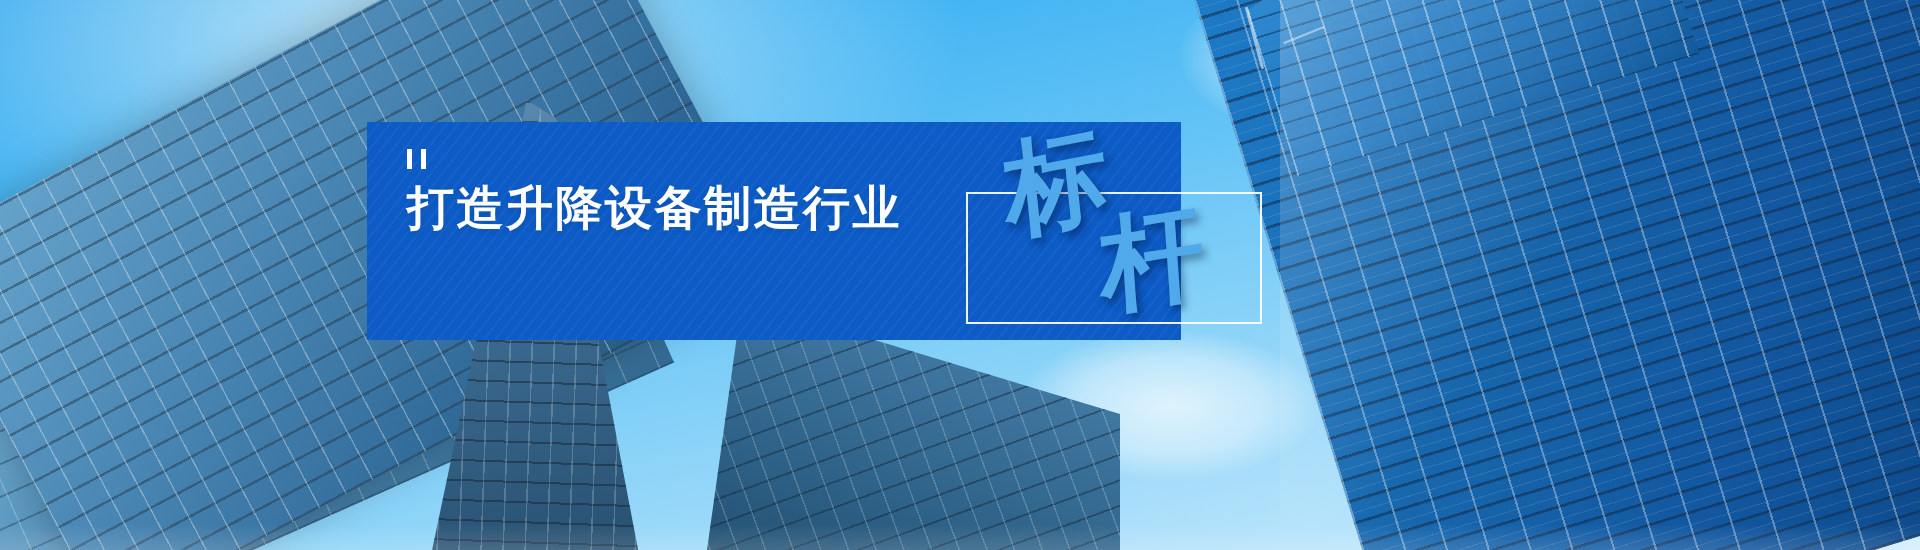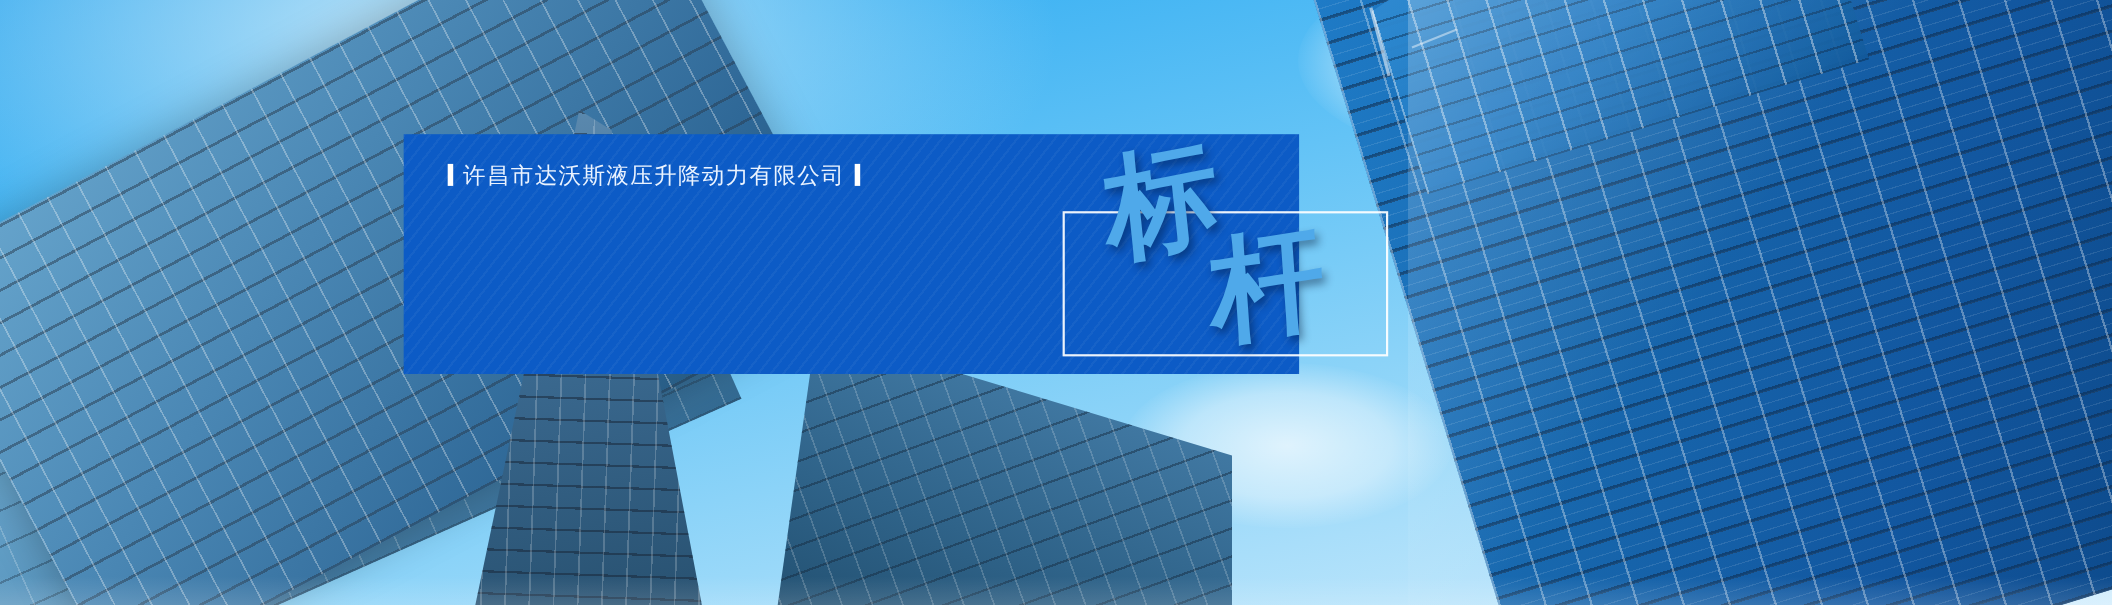--- a/index.html
+++ b/index.html
@@ -326,24 +326,24 @@
   <div class="tower-right-top"></div>
   <div class="antenna"></div>
   <div class="antenna-2"></div>
   <div class="glare"></div>
 
   <div class="panel">
     <div class="panel-inner">
 
       <div class="company-line">
         <span class="tick"></span>
-        <span class="company-name">许昌市达沃斯液压升降动力有限公司</span>
         <span class="tick"></span>
       </div>
 
+      <div class="headline">打造升降设备制造行业</div>
 
 
     </div>
   </div>
 
   <div class="mark-area">
     <div class="frame"></div>
     <span class="calli c-1">标</span>
     <span class="calli c-2">杆</span>
   </div>

